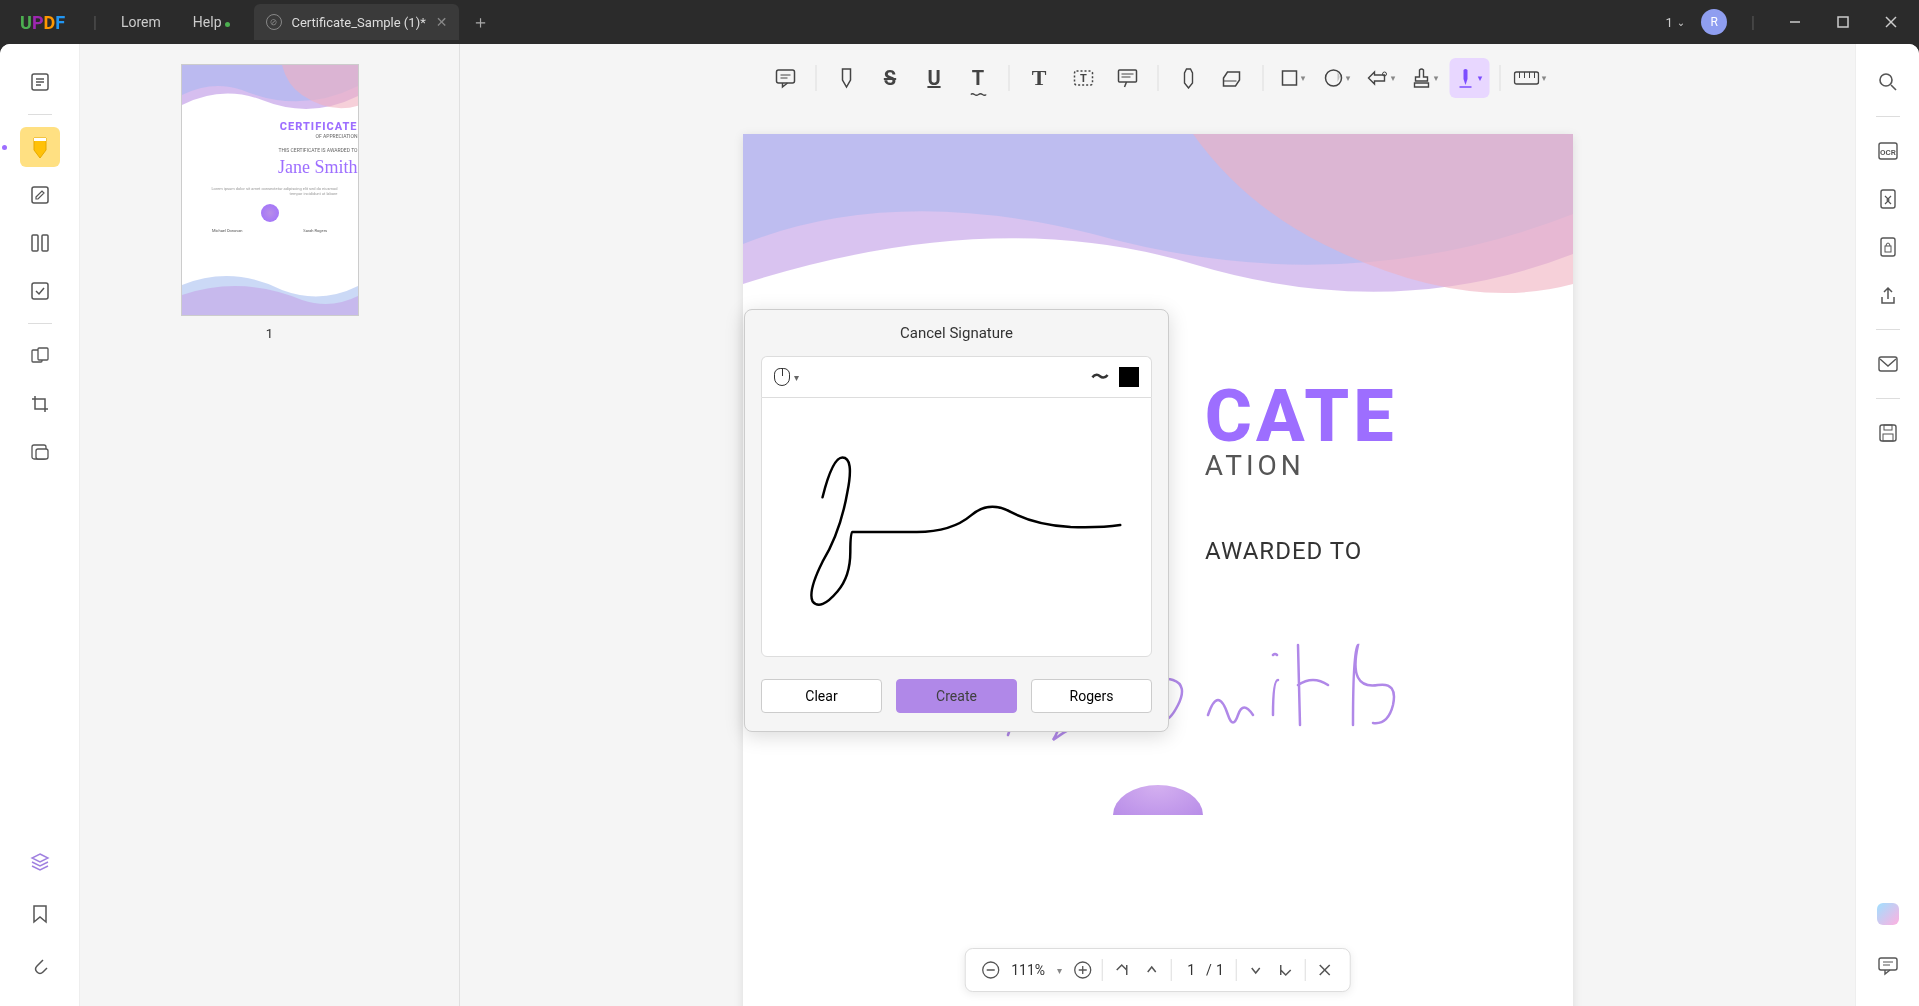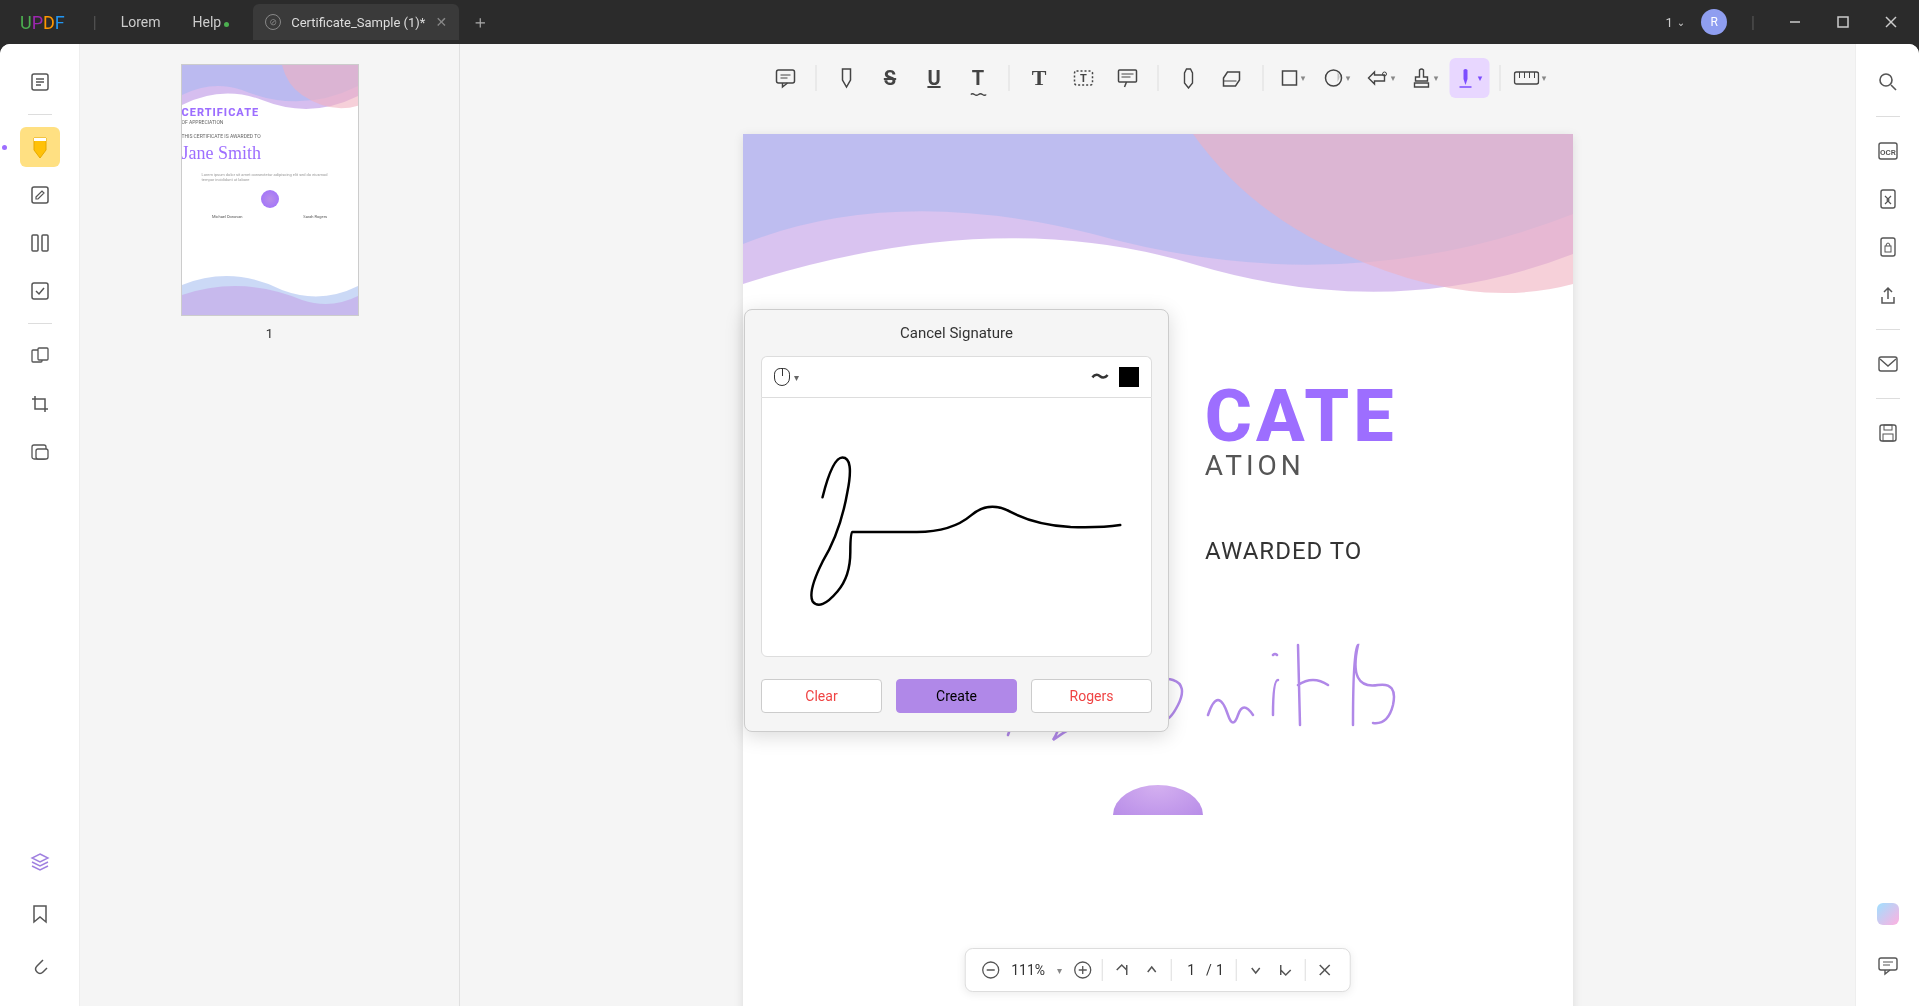--- a/index.html
+++ b/index.html
@@ -1,20 +1,20 @@
 <!DOCTYPE html>
 <html><head>
 <meta charset="utf-8">
 <style>
 * { margin: 0; padding: 0; box-sizing: border-box; font-family: -apple-system, BlinkMacSystemFont, 'Segoe UI', Roboto, sans-serif; }
 body { background: #2b2b2b; width: 1919px; height: 1006px; overflow: hidden; }
 
 
 .titlebar { height: 44px; background: #2b2b2b; display: flex; align-items: center; color: #ccc; }
-.logo { padding: 0 20px; font-weight: 400; font-size: 18px; }
+.logo { padding: 0 20px; font-weight: 700; font-size: 18px; }
 .logo-u { color: #4CAF50; } .logo-p { color: #9C27B0; } .logo-d { color: #FF9800; } .logo-f { color: #2196F3; }
 .menu-sep { color: #555; margin: 0 8px; }
 .menu-item { padding: 0 16px; font-size: 14px; cursor: pointer; position: relative; }
 .help-dot { position: absolute; top: 8px; right: 8px; width: 5px; height: 5px; background: #4CAF50; border-radius: 50%; }
 .tab { display: flex; align-items: center; background: #3a3a3a; height: 36px; padding: 0 12px; border-radius: 6px 6px 0 0; margin-left: 16px; gap: 10px; }
 .tab-icon { width: 16px; height: 16px; border-radius: 50%; border: 1px solid #888; display: flex; align-items: center; justify-content: center; font-size: 9px; color: #888; }
 .tab-label { font-size: 13px; color: #ddd; }
 .tab-close { color: #888; font-size: 14px; cursor: pointer; }
 .add-tab { margin-left: 12px; color: #aaa; font-size: 18px; cursor: pointer; }
 .titlebar-right { margin-left: auto; display: flex; align-items: center; gap: 16px; padding-right: 12px; }
@@ -32,21 +32,21 @@
 .left-tool.active-dot::before { content: ''; position: absolute; left: -18px; width: 5px; height: 5px; background: #9d6eff; border-radius: 50%; }
 .left-sep { width: 24px; height: 1px; background: #ddd; margin: 4px 0; }
 .left-bottom { margin-top: auto; padding-bottom: 20px; display: flex; flex-direction: column; gap: 12px; align-items: center; }
 
 
 .thumb-panel { width: 380px; background: #f5f5f5; border-right: 1px solid #e0e0e0; padding-top: 20px; display: flex; flex-direction: column; align-items: center; }
 .thumbnail { width: 178px; height: 252px; background: #fff; border: 1px solid #ccc; position: relative; overflow: hidden; }
 .thumb-num { margin-top: 10px; font-size: 13px; color: #333; }
 .thumb-waves-top { position: absolute; top: 0; left: 0; right: 0; height: 60px; }
 .thumb-waves-bot { position: absolute; bottom: 0; left: 0; right: 0; height: 50px; }
-.thumb-content { position: absolute; top: 41px; left: 0; right: 0; text-align: left; }
+.thumb-content { position: absolute; top: 55px; left: 0; right: 0; text-align: right; }
 .thumb-title { color: #9d6eff; font-weight: 800; font-size: 11px; letter-spacing: 1px; }
 .thumb-sub { font-size: 5px; color: #666; }
 .thumb-award { font-size: 5px; color: #666; margin-top: 8px; }
 .thumb-sig { font-family: cursive; color: #9d6eff; font-size: 18px; margin-top: 4px; }
 .thumb-body { font-size: 4px; color: #999; margin: 8px 20px; line-height: 1.3; }
 .thumb-seal { width: 18px; height: 18px; background: radial-gradient(circle, #b88de8, #9d6eff); border-radius: 50%; margin: 6px auto; }
 .thumb-footer { display: flex; justify-content: space-around; font-size: 4px; color: #555; margin-top: 2px; }
 
 
 .top-toolbar { position: absolute; top: 8px; left: 50%; transform: translateX(-50%); display: flex; align-items: center; gap: 4px; padding: 6px 12px; }
@@ -79,22 +79,22 @@
 .dialog-title { text-align: center; padding: 14px; font-size: 15px; color: #333; }
 .sig-toolbar { margin: 0 16px; background: #fff; border: 1px solid #ddd; border-radius: 6px 6px 0 0; border-bottom: none; padding: 8px 12px; display: flex; align-items: center; }
 .sig-tool-item { display: flex; align-items: center; gap: 4px; cursor: pointer; }
 .sig-mouse-icon { width: 16px; height: 18px; border: 1.5px solid #333; border-radius: 7px 7px 9px 9px; position: relative; }
 .sig-mouse-icon::before { content: ''; position: absolute; top: 0; left: 50%; width: 1px; height: 7px; background: #333; }
 .sig-spacer { flex: 1; }
 .sig-wave-icon { font-size: 18px; color: #333; font-weight: bold; }
 .sig-color { width: 20px; height: 20px; background: #000; margin-left: 10px; }
 .sig-canvas { margin: 0 16px; background: #fff; border: 1px solid #ddd; border-radius: 0 0 6px 6px; height: 260px; position: relative; }
 .dialog-buttons { display: flex; gap: 14px; padding: 22px 16px 18px; justify-content: center; }
-.dialog-btn { width: 122px; height: 34px; border: 1px solid #ccc; background: #fff; border-radius: 4px; font-size: 14px; cursor: pointer; color: #ef4444; }
-.dialog-btn.primary { background: #b088e8; color: #000000; border-color: #b088e8; }
+.dialog-btn { width: 122px; height: 34px; border: 1px solid #ccc; background: #fff; border-radius: 4px; font-size: 14px; cursor: pointer; color: #000000; }
+.dialog-btn.primary { background: #b088e8; color: #404040; border-color: #b088e8; }
 
 
 .page-nav { position: absolute; bottom: 14px; left: 50%; transform: translateX(-50%); background: #fff; border: 1px solid #ddd; border-radius: 8px; display: flex; align-items: center; padding: 6px 10px; gap: 0; box-shadow: 0 2px 8px rgba(0,0,0,0.08); }
 .nav-btn { width: 30px; height: 30px; display: flex; align-items: center; justify-content: center; cursor: pointer; color: #555; border-radius: 4px; }
 .zoom-val { font-size: 14px; color: #333; padding: 0 6px; }
 .nav-sep { width: 1px; height: 22px; background: #ddd; margin: 0 4px; }
 .page-input { width: 30px; border: none; text-align: center; font-size: 14px; color: #333; outline: none; }
 .page-total { font-size: 14px; color: #333; }
 
 svg { display: block; }

